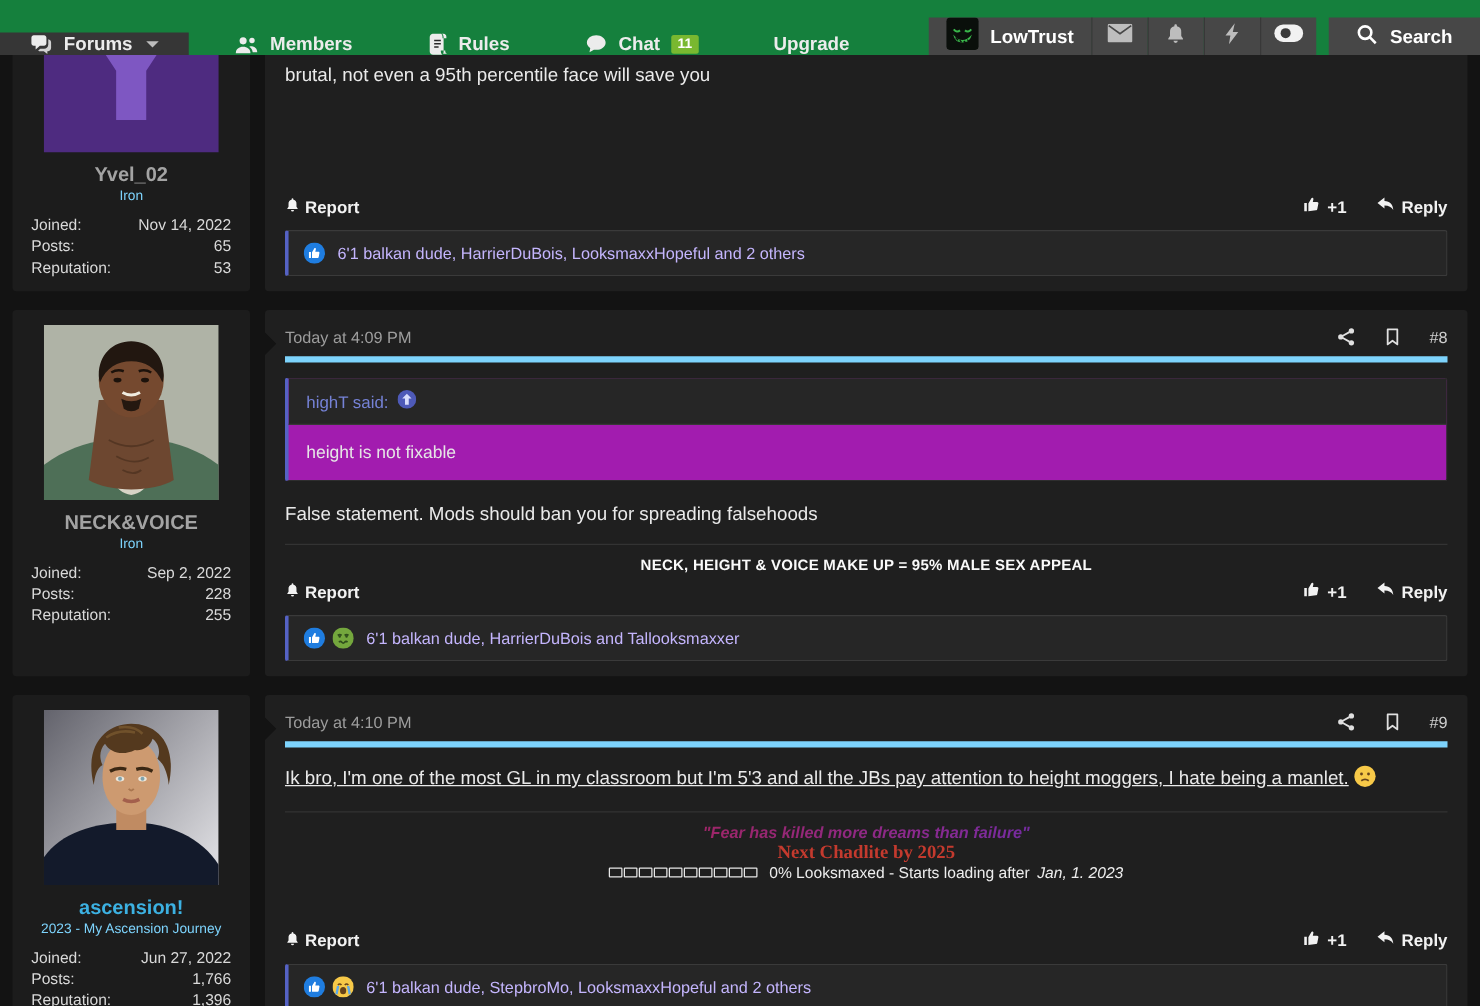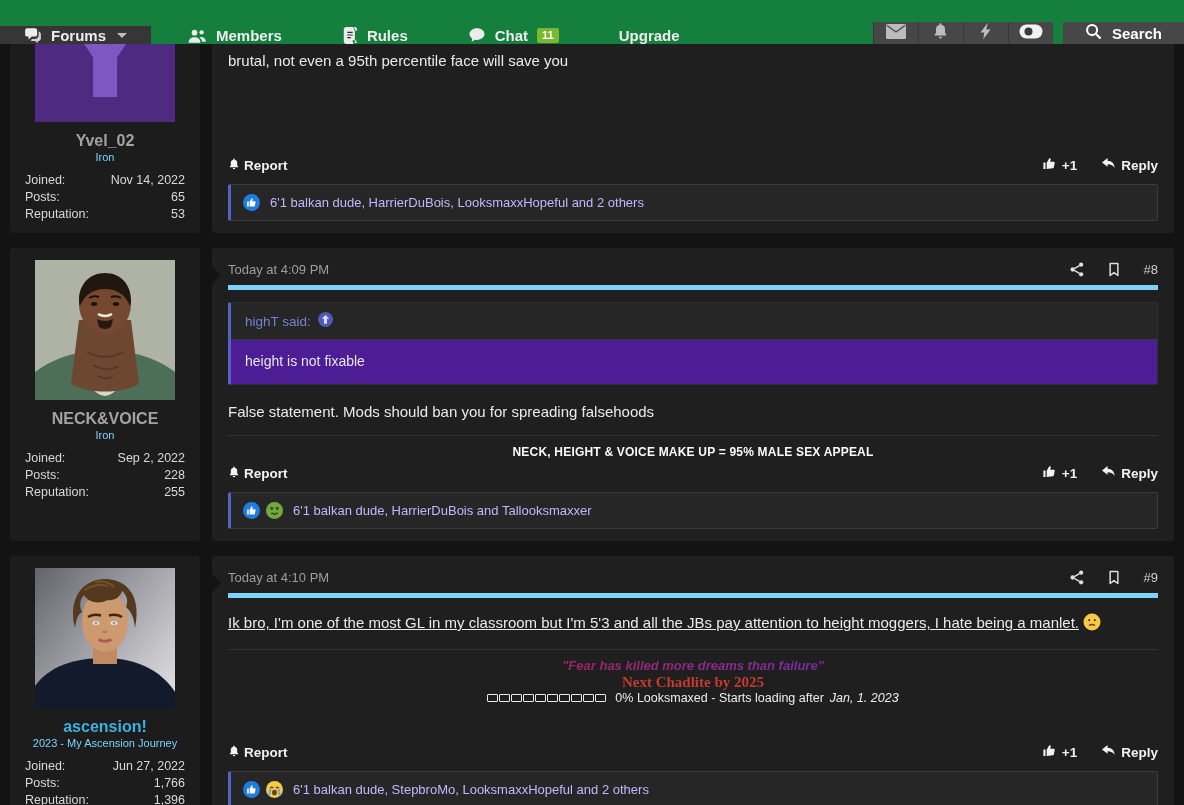--- a/index.html
+++ b/index.html
@@ -57,21 +57,21 @@
   .header-icons { margin-left:auto; display:flex; align-items:center; gap:24px; }
   .header-icons .hicon { cursor:pointer; display:flex; align-items:center; }
   .post-num { font-size:13px; color:#cfcfcf; cursor:pointer; }
 
   .clip-spacer { height:76px; }
   .body-text { font-size:15px; line-height:22px; color:#eaeaea; }
   .post-2 .body-text { margin-top:16px; }
   .post-3 .body-text { margin-top:14px;text-decoration:underline; }
   .inline-emoji { vertical-align:-3px; margin-left:4px; }
 
-  .quote { margin-top:12px; border-left:3px solid #5562c4; background:#4c1d95;
+  .quote { margin-top:12px; border-left:3px solid #5562c4; background:#a21caf;
     border:1px solid #2e2e2e; border-left:3px solid #5562c4; border-radius:2px; }
   .quote-head { background:#262626; padding:9px 14px; font-size:13.5px; color:#7582d6;
     display:flex; align-items:center; gap:7px; cursor:pointer; border-bottom:1px solid #383838; }
   .quote-body { padding:13px 14px 15px; font-size:14px; color:#e6e6e6; }
 
   .sig-divider { border:none; border-top:1px solid #333; margin:12px 0 0; }
   .sig2 { margin-top:9px; text-align:center; font-size:12px; font-weight:700;
     letter-spacing:.2px; color:#fafafa; }
   .sig3 { margin-top:8px; text-align:center; }
   .sig3-quote { font-size:13px; font-style:italic; font-weight:700;
@@ -140,20 +140,29 @@
         </svg>
       </span>
     <span>Chat</span>
     <span class="badge">11</span>
   </div>
   <div class="nav-item">
     <span>Upgrade</span>
   </div>
 
   <div class="nav-right">
+    <div class="nav-block nav-user">
+      <span><svg width="26" height="26" viewBox="0 0 26 26">
+            <rect width="26" height="26" rx="3" fill="#0a0f0b"></rect>
+            <path d="M6 9.5q2.5 3 5 .8M15 10.3q2.5 2.2 5-.8" stroke="#39b54a" stroke-width="1.6" fill="none"></path>
+            <path d="M5.5 13.5q7.5 9 15 0-1.5 6.5-7.5 6.5t-7.5-6.5z" fill="#39b54a"></path>
+            <path d="M7.5 16l2 2.2M10.8 18.2l1.4 1.5M14 18.9l1.4 1.2M16.8 17.7l1.2 1.2" stroke="#0a0f0b" stroke-width="1.1"></path>
+          </svg></span>
+      <span>LowTrust</span>
+    </div>
     <div class="nav-block icon-btn">
       <span><svg width="20" height="15" viewBox="0 0 20 15">
             <rect width="20" height="15" rx="1.5" fill="#bdbdbd"></rect>
             <path d="M1 1.5l9 6.5 9-6.5" stroke="#474747" stroke-width="1.4" fill="none"></path>
           </svg></span>
     </div>
     <div class="nav-block icon-btn">
       <span><svg width="17" height="18" viewBox="0 0 20 21" fill="#bdbdbd">
             <path d="M10 1.5c.7 0 1.2.5 1.2 1.2v.7A5.3 5.3 0 0115.3 9v3.7l1.6 2.3v.8H3.1v-.8L4.7 12.7V9a5.3 5.3 0 014.1-5.6v-.7c0-.7.5-1.2 1.2-1.2z"></path>
             <path d="M8 17.2a2 2 0 004 0z"></path>

